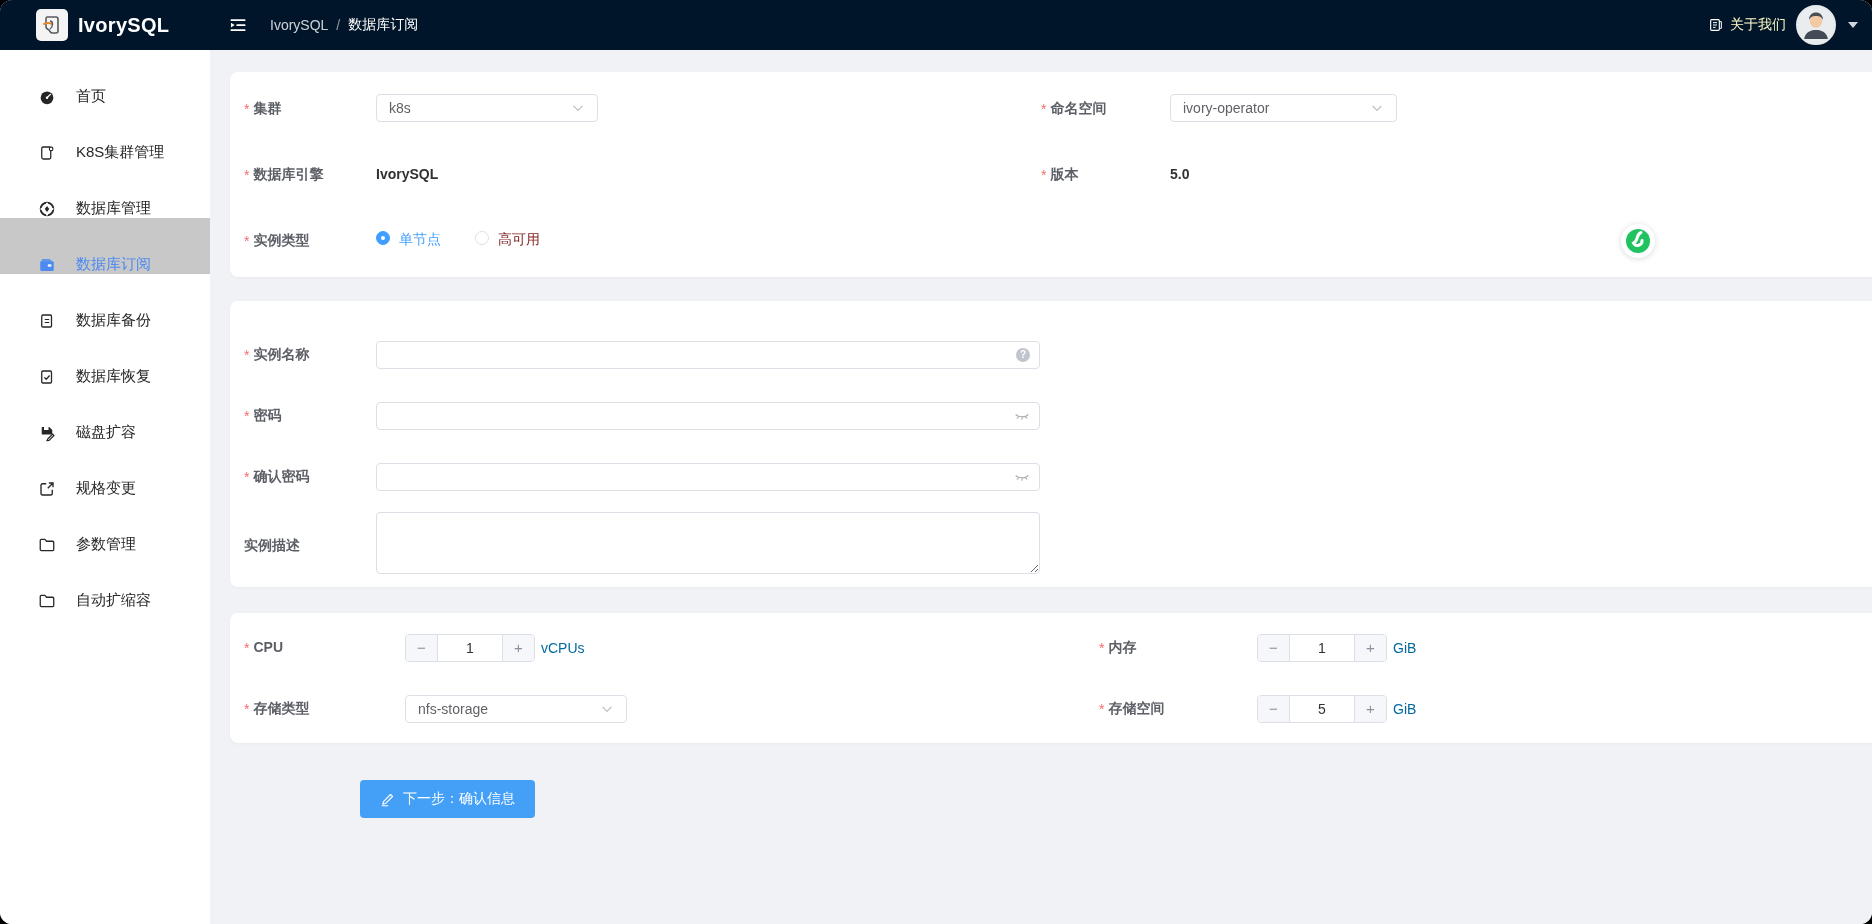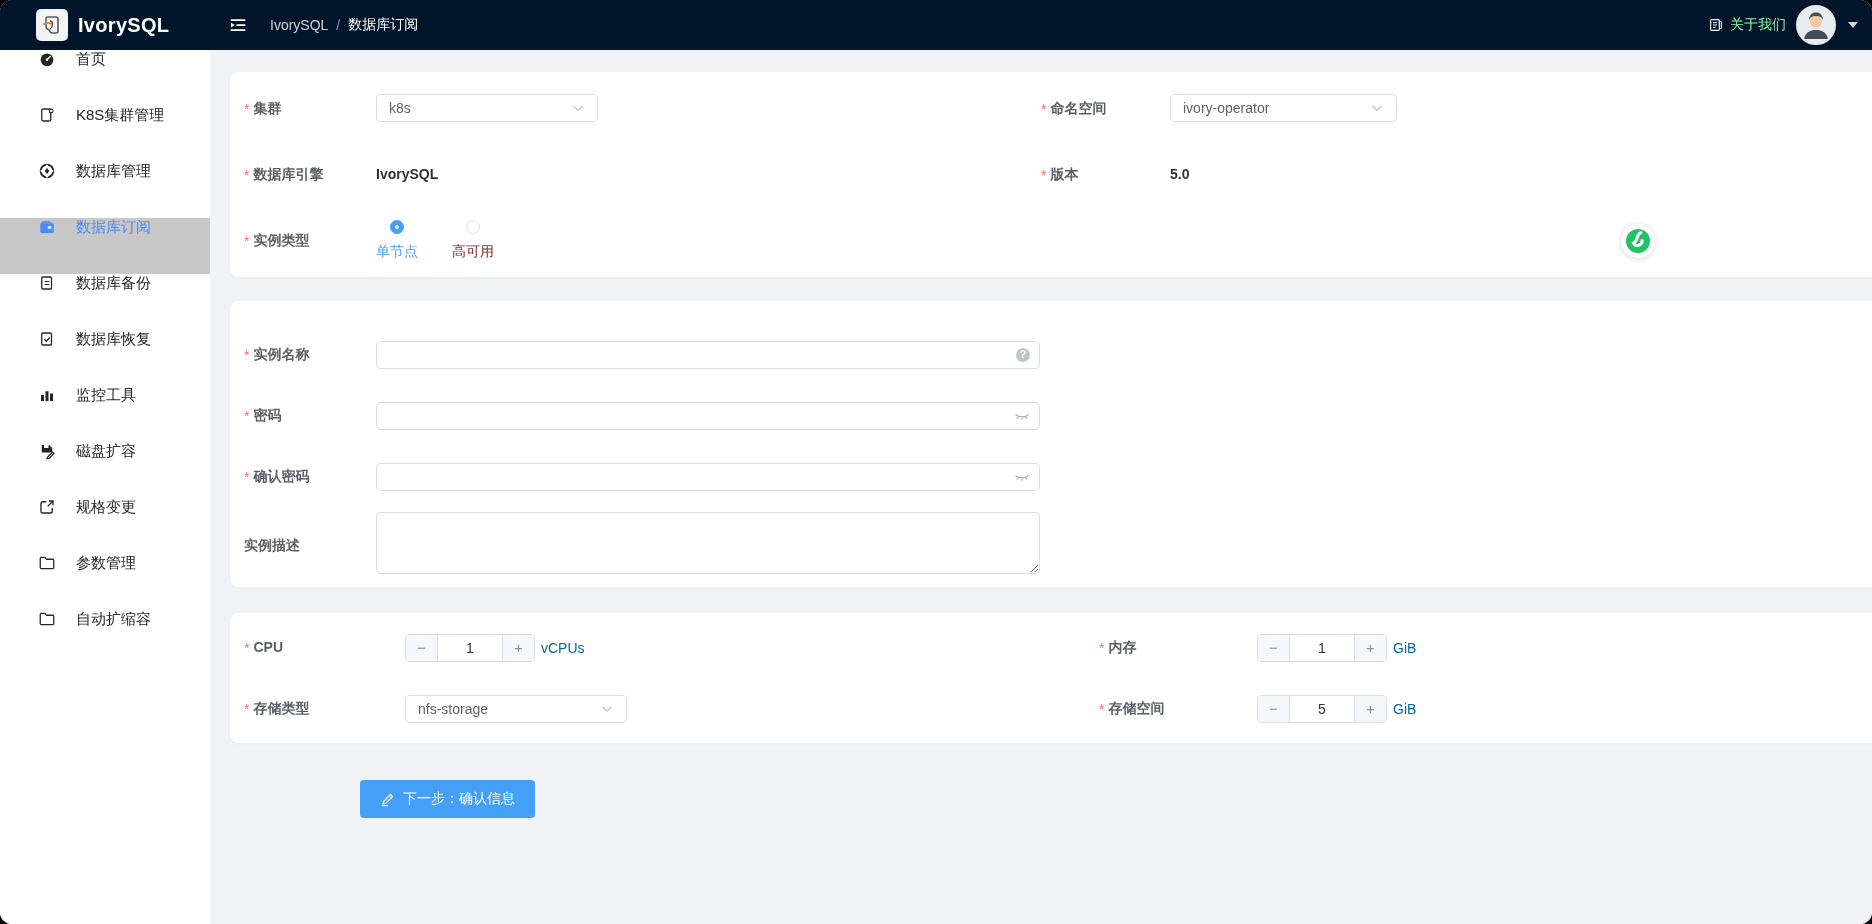--- a/index.html
+++ b/index.html
@@ -10,26 +10,26 @@
   .header{position:absolute;top:0;left:0;right:0;height:50px;background:#001529;display:flex;align-items:center;z-index:5;}
   .brand{width:210px;display:flex;align-items:center;gap:10px;padding-left:36px;flex:0 0 auto;}
   .logo-box{width:32px;height:32px;background:#f4f4f4;border-radius:5px;display:flex;align-items:center;justify-content:center;}
   .brand-name{color:#fff;font-size:20px;font-weight:700;letter-spacing:.3px;}
   .fold{margin-left:18px;cursor:pointer;display:flex;align-items:center;}
   .crumbs{display:flex;align-items:center;gap:8px;margin-left:22px;font-size:14px;}
   .crumb-root{color:rgba(255,255,255,.8);}
   .crumb-sep{color:rgba(255,255,255,.55);}
   .crumb-cur{color:#fff;}
   .header-right{margin-left:auto;display:flex;align-items:center;gap:10px;padding-right:14px;}
-  .about{display:flex;align-items:center;gap:6px;color:#86efac;font-size:14px;cursor:pointer;}
+  .about{display:flex;align-items:center;gap:6px;color:#fef9c3;font-size:14px;cursor:pointer;}
   .avatar{width:40px;height:40px;border-radius:50%;overflow:hidden;background:#e7eaec;border:2px solid #e7eaec;cursor:pointer;}
   .caret-down{width:0;height:0;border-left:5px solid transparent;border-right:5px solid transparent;border-top:6px solid #cfd6dd;margin-left:2px;}
   
   .sidebar{position:absolute;top:50px;left:0;bottom:0;width:210px;background:#fff;z-index:4;}
-  .mi{height:56px;display:flex;align-items:flex-start;padding-left:38px;gap:20px;font-size:15px;color:#262626;cursor:pointer;}
+  .mi{height:56px;display:flex;align-items:flex-end;padding-left:38px;gap:20px;font-size:15px;color:#262626;cursor:pointer;}
   .mi .ic{width:18px;height:18px;display:flex;align-items:center;justify-content:center;color:#262626;flex:0 0 auto;}
   .mi.active{background:#c8c8c8;color:#4d8af0;}
   .mi.active .ic{color:#4d8af0;}
   
   .main{position:absolute;left:210px;top:50px;right:0;bottom:0;background:#f0f2f5;}
   .card{position:absolute;left:20px;width:1656px;background:#fff;border-radius:8px;box-shadow:0 1px 3px rgba(0,0,0,.04);}
   .card1{top:22px;height:205px;padding:3px 0;}
   .card2{top:251px;height:286px;padding-top:23px;}
   .card3{top:563px;height:130px;padding:4px 0;}
   .frow{display:grid;grid-template-columns:132px 665px 129px 1fr;align-items:center;padding-left:14px;height:66px;}
@@ -43,21 +43,21 @@
        justify-content:space-between;padding:0 12px;font-size:14px;color:#606266;cursor:pointer;}
   .sel.w2{width:227px;}
   .chev{color:#c0c4cc;}
   .inp{position:relative;width:664px;height:28px;border:1px solid #dcdfe6;border-radius:4px;background:#fff;display:flex;align-items:center;}
   .inp input{border:none;outline:none;background:transparent;flex:1;height:100%;padding:0 30px 0 12px;font-size:14px;color:#303133;font-family:inherit;}
   .suffix{position:absolute;right:9px;top:50%;transform:translateY(-50%);display:flex;align-items:center;color:#a8abb2;cursor:pointer;}
   .help-dot{width:14px;height:14px;border-radius:50%;background:#c0c4cc;color:#fff;font-size:10px;display:flex;align-items:center;justify-content:center;font-weight:700;}
   textarea.tarea{width:664px;height:62px;border:1px solid #dcdfe6;border-radius:4px;resize:vertical;padding:6px 12px;
        font-size:14px;color:#303133;font-family:inherit;outline:none;}
   .radios{display:flex;align-items:center;gap:34px;}
-  .radio{display:flex;align-items:center;gap:9px;cursor:pointer;font-size:14px;flex-direction:column;}
+  .radio{display:flex;align-items:flex-start;gap:9px;cursor:pointer;font-size:14px;}
   .rdot{width:14px;height:14px;border-radius:50%;border:1px solid #dcdfe6;background:#fff;position:relative;flex:0 0 auto;}
   .radio.checked .rdot{background:#409eff;border-color:#409eff;}
   .radio.checked .rdot::after{content:"";position:absolute;left:50%;top:50%;width:4px;height:4px;border-radius:50%;background:#fff;transform:translate(-50%,-50%);}
   .radio.checked .rtext{color:#409eff;}
   .radio .rtext{color:#7f1d1d;}
   .stepwrap{display:flex;align-items:center;gap:6px;}
   .stepper{width:130px;height:28px;border:1px solid #dcdfe6;border-radius:4px;display:flex;overflow:hidden;background:#fff;}
   .stepbtn{width:32px;background:#f5f7fa;color:#8a919c;font-size:15px;display:flex;align-items:center;justify-content:center;cursor:pointer;user-select:none;flex:0 0 auto;}
   .stepbtn.minus{border-right:1px solid #dcdfe6;}
   .stepbtn.plus{border-left:1px solid #dcdfe6;}
@@ -172,30 +172,20 @@
         <svg width="18" height="18" viewBox="0 0 24 24">
             <rect x="5" y="4" width="13" height="16" rx="1.5" fill="none" stroke="currentColor" stroke-width="1.7"></rect>
             <path d="M8.5 12.5l2.5 2.5 4.5-5" fill="none" stroke="currentColor" stroke-width="1.7"></path>
           </svg>
       </span>
       <span>数据库恢复</span>
     </div>
     <div class="mi">
       <span class="ic">
         <svg width="18" height="18" viewBox="0 0 24 24">
-            <rect x="4" y="12" width="4" height="8" fill="currentColor"></rect>
-            <rect x="10" y="7" width="4" height="13" fill="currentColor"></rect>
-            <rect x="16" y="10" width="4" height="10" fill="currentColor"></rect>
-          </svg>
-      </span>
-      <span>监控工具</span>
-    </div>
-    <div class="mi">
-      <span class="ic">
-        <svg width="18" height="18" viewBox="0 0 24 24">
             <path d="M5 4h10l4 4v6H5z" fill="currentColor"></path>
             <rect x="8" y="4" width="6" height="4" fill="#fff"></rect>
             <path d="M13 20l6.5-6.5 1.8 1.8L14.8 21.8 12 22z" fill="none" stroke="currentColor" stroke-width="1.6"></path>
           </svg>
       </span>
       <span>磁盘扩容</span>
     </div>
     <div class="mi">
       <span class="ic">
         <svg width="18" height="18" viewBox="0 0 24 24">

